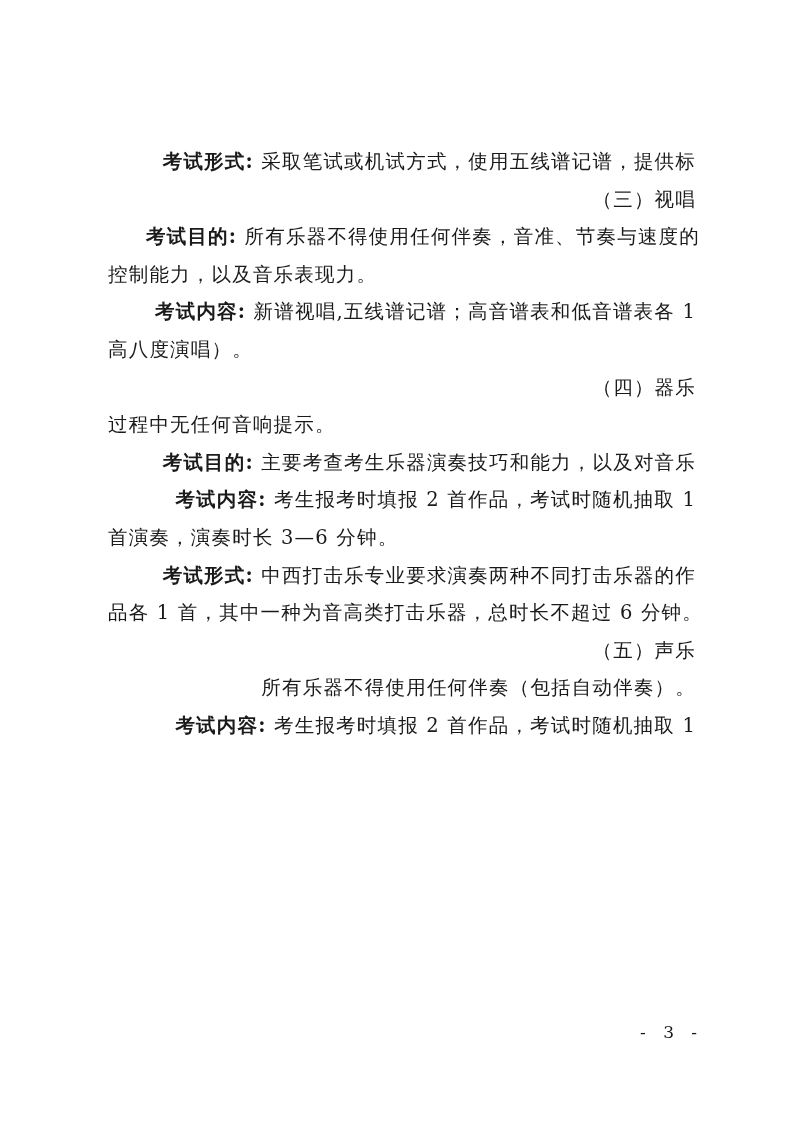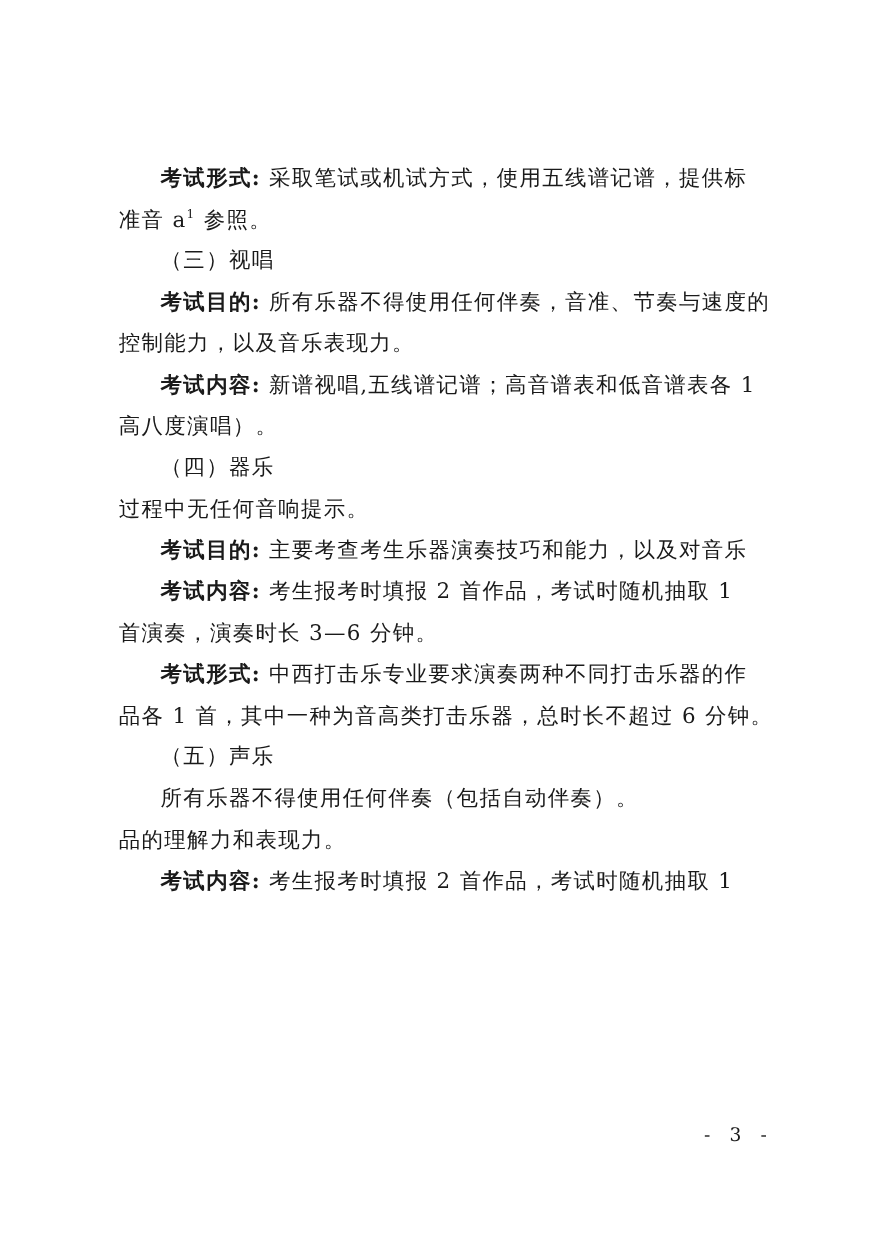--- a/index.html
+++ b/index.html
@@ -5,42 +5,40 @@
   html, body { margin: 0; padding: 0; }
   body {
     width: 794px; height: 1123px; background: #ffffff; position: relative; overflow: hidden;
     font-family: "DejaVu Serif", "Liberation Serif", serif; color: #1a1a1a;
   }
   .page { position: absolute; left: 108px; top: 143px; width: 588px; }
   .line {
     height: 37.6px; line-height: 37.6px; font-size: 19.5px; white-space: nowrap;
     letter-spacing: 1.2px;
   }
-  .indent { padding-left: 38px; }
+  .indent { padding-left: 38px; text-align: right; }
   .b { font-weight: bold; }
   sup { font-size: 11px; line-height: 0; vertical-align: 8px; }
   .pagenum { position: absolute; left: 640px; top: 1022px; font-size: 17px; letter-spacing: 6px; }
 </style>
 </head>
 <body>
 
 <div class="page">
   <div class="line indent"><span class="b">考试形式:</span><span> 采取笔试或机试方式，使用五线谱记谱，提供标</span></div>
-  <div class="line"><span>准音 a</span><sup>1</sup><span> 参照。</span></div>
   <div class="line indent"><span>（三）视唱</span></div>
   <div class="line indent"><span class="b">考试目的:</span><span> 所有乐器不得使用任何伴奏，音准、节奏与速度的</span></div>
   <div class="line"><span>控制能力，以及音乐表现力。</span></div>
   <div class="line indent"><span class="b">考试内容:</span><span> 新谱视唱,五线谱记谱；高音谱表和低音谱表各 1</span></div>
   <div class="line"><span>高八度演唱）。</span></div>
   <div class="line indent"><span>（四）器乐</span></div>
   <div class="line"><span>过程中无任何音响提示。</span></div>
   <div class="line indent"><span class="b">考试目的:</span><span> 主要考查考生乐器演奏技巧和能力，以及对音乐</span></div>
   <div class="line indent"><span class="b">考试内容:</span><span> 考生报考时填报 2 首作品，考试时随机抽取 1</span></div>
   <div class="line"><span>首演奏，演奏时长 3—6 分钟。</span></div>
   <div class="line indent"><span class="b">考试形式:</span><span> 中西打击乐专业要求演奏两种不同打击乐器的作</span></div>
   <div class="line"><span>品各 1 首，其中一种为音高类打击乐器，总时长不超过 6 分钟。</span></div>
   <div class="line indent"><span>（五）声乐</span></div>
   <div class="line indent"><span>所有乐器不得使用任何伴奏（包括自动伴奏）。</span></div>
-  <div class="line"><span>品的理解力和表现力。</span></div>
   <div class="line indent"><span class="b">考试内容:</span><span> 考生报考时填报 2 首作品，考试时随机抽取 1</span></div>
 </div>
 
 <div class="pagenum">- 3 -</div>
 
 </body></html>

